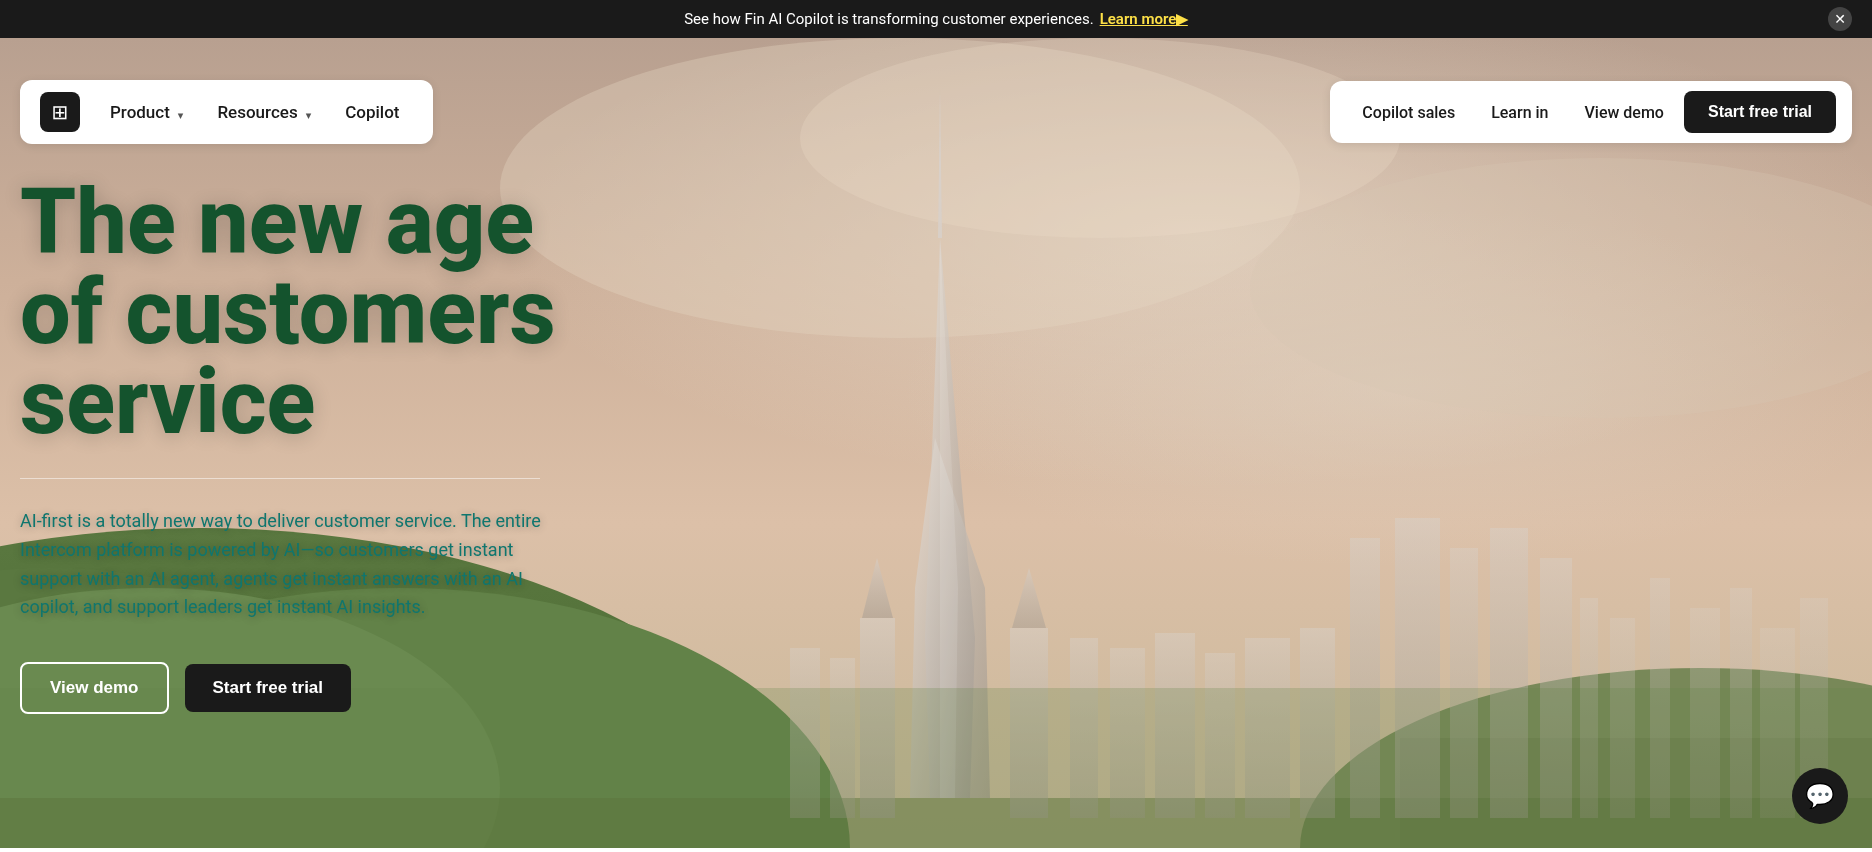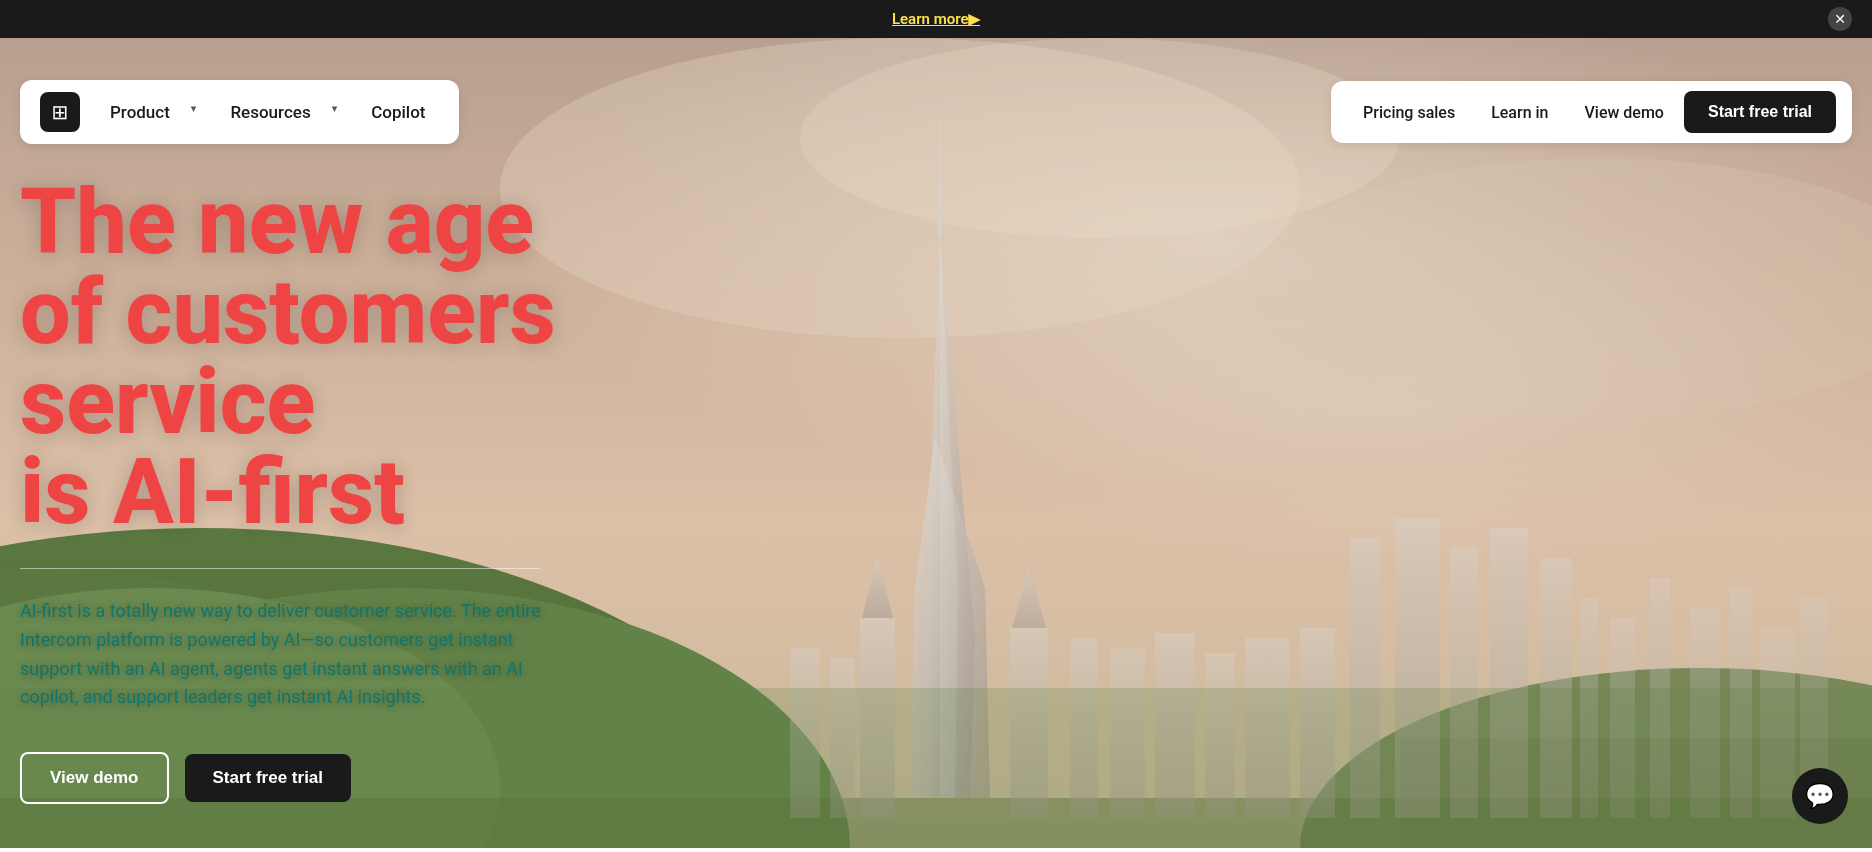--- a/index.html
+++ b/index.html
@@ -87,22 +87,22 @@
     }
 
     .logo-icon {
       color: #fff;
       font-size: 20px;
       line-height: 1;
     }
 
     .nav-item {
       display: flex;
-      align-items: flex-start;
-      gap: 21px;
+      align-items: flex-end;
+      gap: 8px;
       padding: 8px 14px;
       font-size: 17px;
       font-weight: 500;
       color: #1a1a1a;
       cursor: pointer;
       border-radius: 8px;
       white-space: nowrap;
     }
 
     .chevron {
@@ -210,21 +210,21 @@
       top: 140px;
       left: 0;
       width: 700px;
       padding: 0 20px 0 20px;
       z-index: 10;
     }
 
     .hero-title {
       font-size: 90px;
       font-weight: 800;
-      color: #ef4444;
+      color: #14532d;
       line-height: 1.0;
       margin-bottom: 30px;
       text-shadow: 0 2px 20px rgba(0,0,0,0.2);
     }
 
     .hero-divider {
       width: 520px;
       height: 1px;
       background: rgba(255,255,255,0.5);
       margin-bottom: 28px;
@@ -285,20 +285,21 @@
 
     .chat-bubble-icon {
       color: #fff;
       font-size: 24px;
     }
   </style>
 </head>
 <body>
 
 <div class="announcement-bar">
+  <span>See how Fin AI Copilot is transforming customer experiences.</span>
   <a class="learn-more">
     <span>Learn more</span><span>▶</span>
   </a>
   <button class="announcement-close">✕</button>
 </div>
 
 <div class="hero">
 
   <div class="hero-bg"></div>
   <div class="hero-sky"></div>
@@ -411,39 +412,38 @@
         <span>Resources</span>
         <span class="chevron">▾</span>
       </div>
       <div class="nav-item">
         <span>Copilot</span>
       </div>
     </div>
 
     <div class="nav-right">
       <div class="nav-right-item">
-        <span>Pricing sales</span>
+        <span>Copilot sales</span>
       </div>
       <div class="nav-right-item">
         <span>Learn in</span>
       </div>
       <div class="nav-right-item">
         <span>View demo</span>
       </div>
       <button class="btn-start-trial">
         <span>Start free trial</span>
       </button>
     </div>
   </nav>
 
   <div class="hero-content">
     <h1 class="hero-title">
       <span>The new age</span><br>
       <span>of customers service</span><br>
-      <span>is AI-first</span>
     </h1>
     <div class="hero-divider"></div>
     <p class="hero-subtitle">AI-first is a totally new way to deliver customer service. The entire Intercom platform is powered by AI—so customers get instant support with an AI agent, agents get instant answers with an AI copilot, and support leaders get instant AI insights.</p>
     <div class="hero-buttons">
       <button class="btn-view-demo">
         <span>View demo</span>
       </button>
       <button class="btn-hero-trial">
         <span>Start free trial</span>
       </button>

